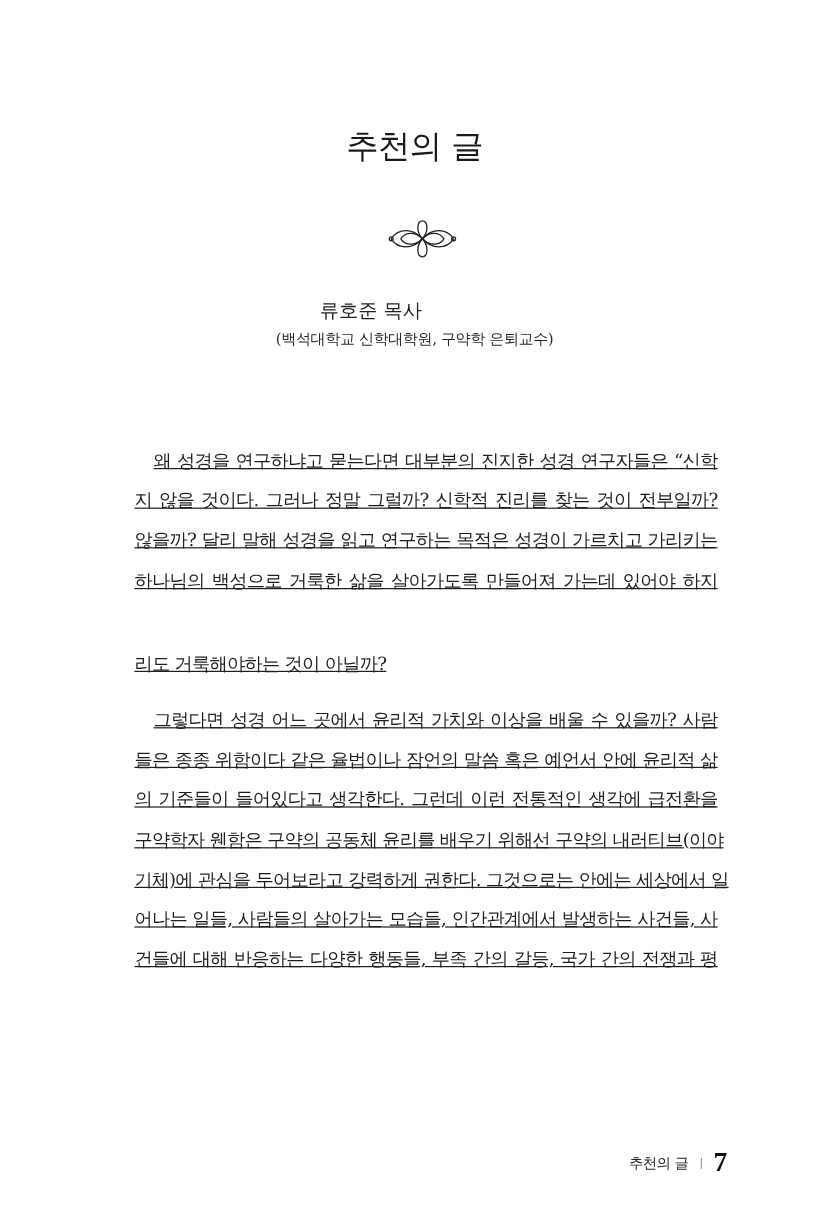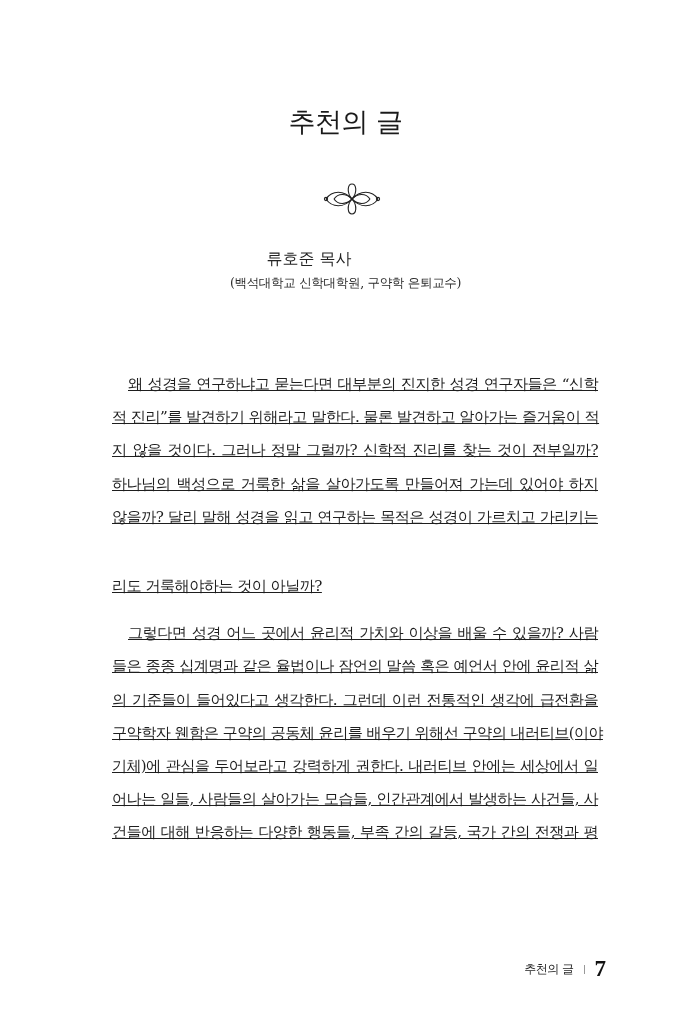--- a/index.html
+++ b/index.html
@@ -64,33 +64,32 @@
       <circle cx="56" cy="17" r="1.6"></circle>
     </g>
   </svg>
 
   <div class="author">류호준 목사</div>
   <div class="affiliation">(백석대학교 신학대학원, 구약학 은퇴교수)</div>
 
   <div class="body">
     <div>
       <span class="line indent">왜 성경을 연구하냐고 묻는다면 대부분의 진지한 성경 연구자들은 “신학</span>
-      <span class="line">적 진리”를 발견하기 위해라고 말한다. 물론 발견하고 알아가는 즐거움이 적</span>
       <span class="line">지 않을 것이다. 그러나 정말 그럴까? 신학적 진리를 찾는 것이 전부일까?</span>
+      <span class="line">않을까? 달리 말해 성경을 읽고 연구하는 목적은 성경이 가르치고 가리키는</span>
       <span class="line">하나님의 백성으로 거룩한 삶을 살아가도록 만들어져 가는데 있어야 하지</span>
-      <span class="line">않을까? 달리 말해 성경을 읽고 연구하는 목적은 성경이 가르치고 가리키는</span>
       <span class="line last">리도 거룩해야하는 것이 아닐까?</span>
     </div>
     <div class="para-gap"></div>
     <div>
       <span class="line indent">그렇다면 성경 어느 곳에서 윤리적 가치와 이상을 배울 수 있을까? 사람</span>
-      <span class="line">들은 종종 십계명과 같은 율법이나 잠언의 말씀 혹은 예언서 안에 윤리적 삶</span>
+      <span class="line">들은 종종 위함이다 같은 율법이나 잠언의 말씀 혹은 예언서 안에 윤리적 삶</span>
       <span class="line">의 기준들이 들어있다고 생각한다. 그런데 이런 전통적인 생각에 급전환을</span>
       <span class="line"><span>구약학자 웬함은 구약의 공동체 윤리를 배우기 위해선 구약의 내러티브</span><span class="small">(이야</span></span>
-      <span class="line"><span class="small">기체)</span><span>에 관심을 두어보라고 강력하게 권한다. 내러티브 안에는 세상에서 일</span></span>
+      <span class="line"><span class="small">기체)</span><span>에 관심을 두어보라고 강력하게 권한다. 그것으로는 안에는 세상에서 일</span></span>
       <span class="line">어나는 일들, 사람들의 살아가는 모습들, 인간관계에서 발생하는 사건들, 사</span>
       <span class="line">건들에 대해 반응하는 다양한 행동들, 부족 간의 갈등, 국가 간의 전쟁과 평</span>
     </div>
   </div>
 
   <div class="footer">
     <span class="footer-label">추천의 글</span>
     <span class="footer-sep"></span>
     <span class="footer-page">7</span>
   </div>

